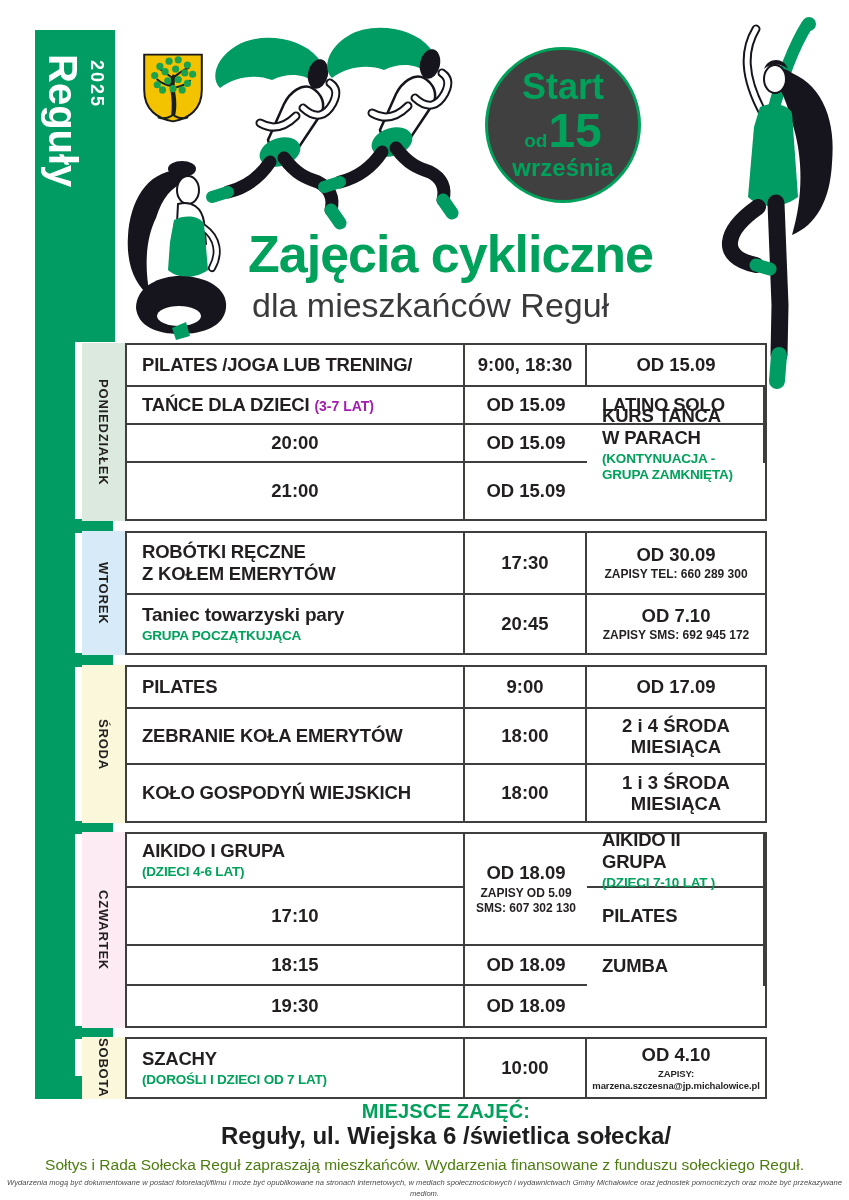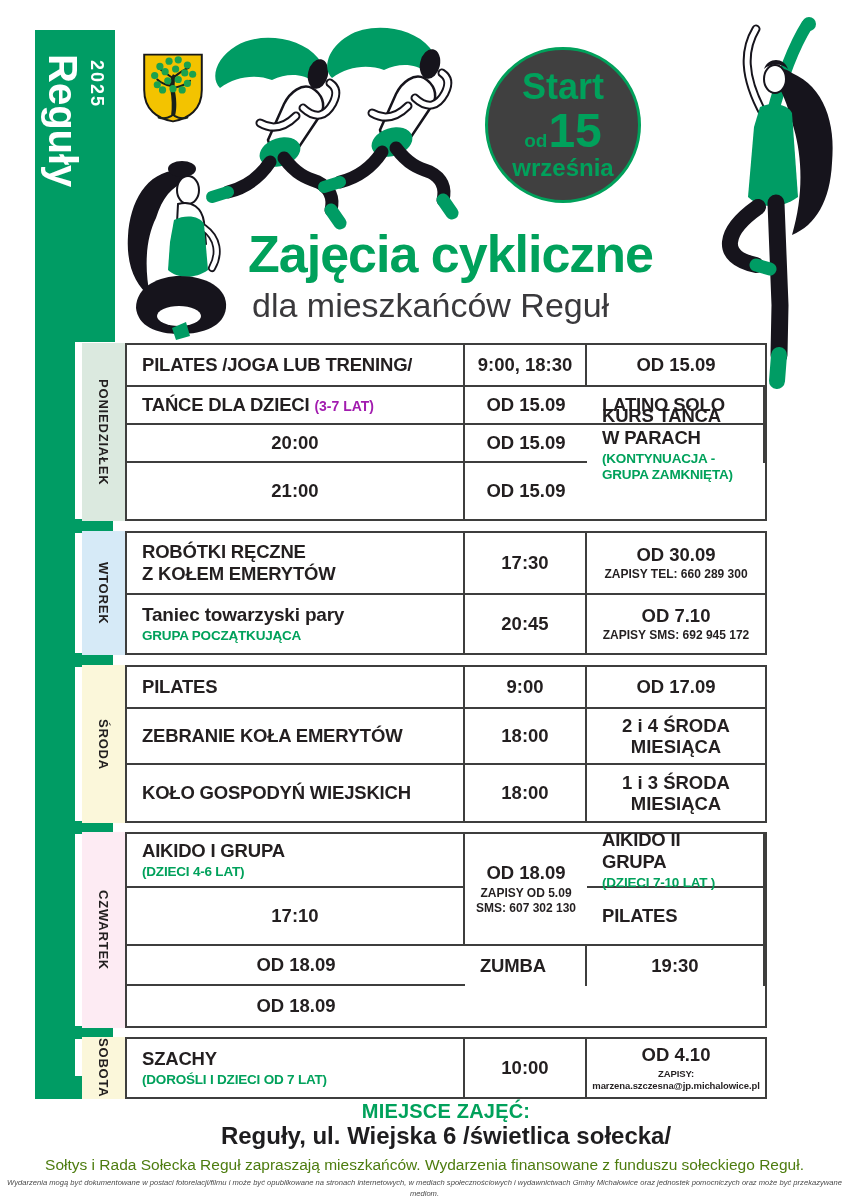--- a/index.html
+++ b/index.html
@@ -310,20 +310,23 @@
           <div><span class="act-main">AIKIDO II GRUPA</span></div>
           <span class="act-note">(DZIECI 7-10 LAT )</span>
         </div>
       <div class="c time">
           <span class="t-main">17:10</span>
         </div>
 
       <div class="c act">
           <div><span class="act-main">PILATES</span></div>
         </div>
+      <div class="c time">
+          <span class="t-main">18:15</span>
+        </div>
       <div class="c date lastcol">
           <span class="date-main">OD 18.09</span>
         </div>
 
       <div class="c act lastrow">
           <div><span class="act-main">ZUMBA</span></div>
         </div>
       <div class="c time lastrow">
           <span class="t-main">19:30</span>
         </div>

